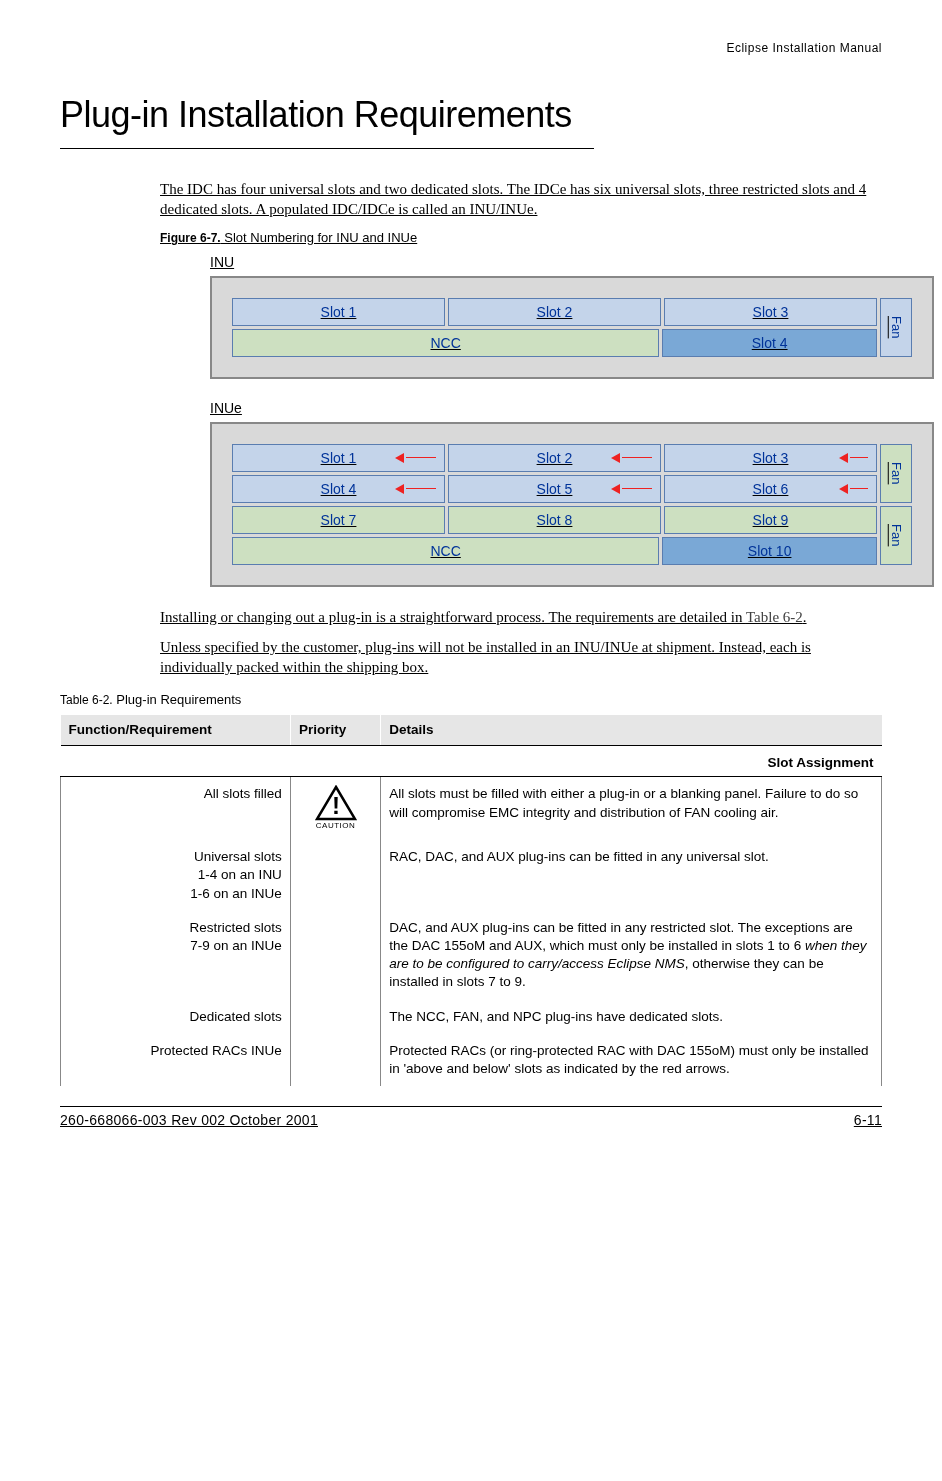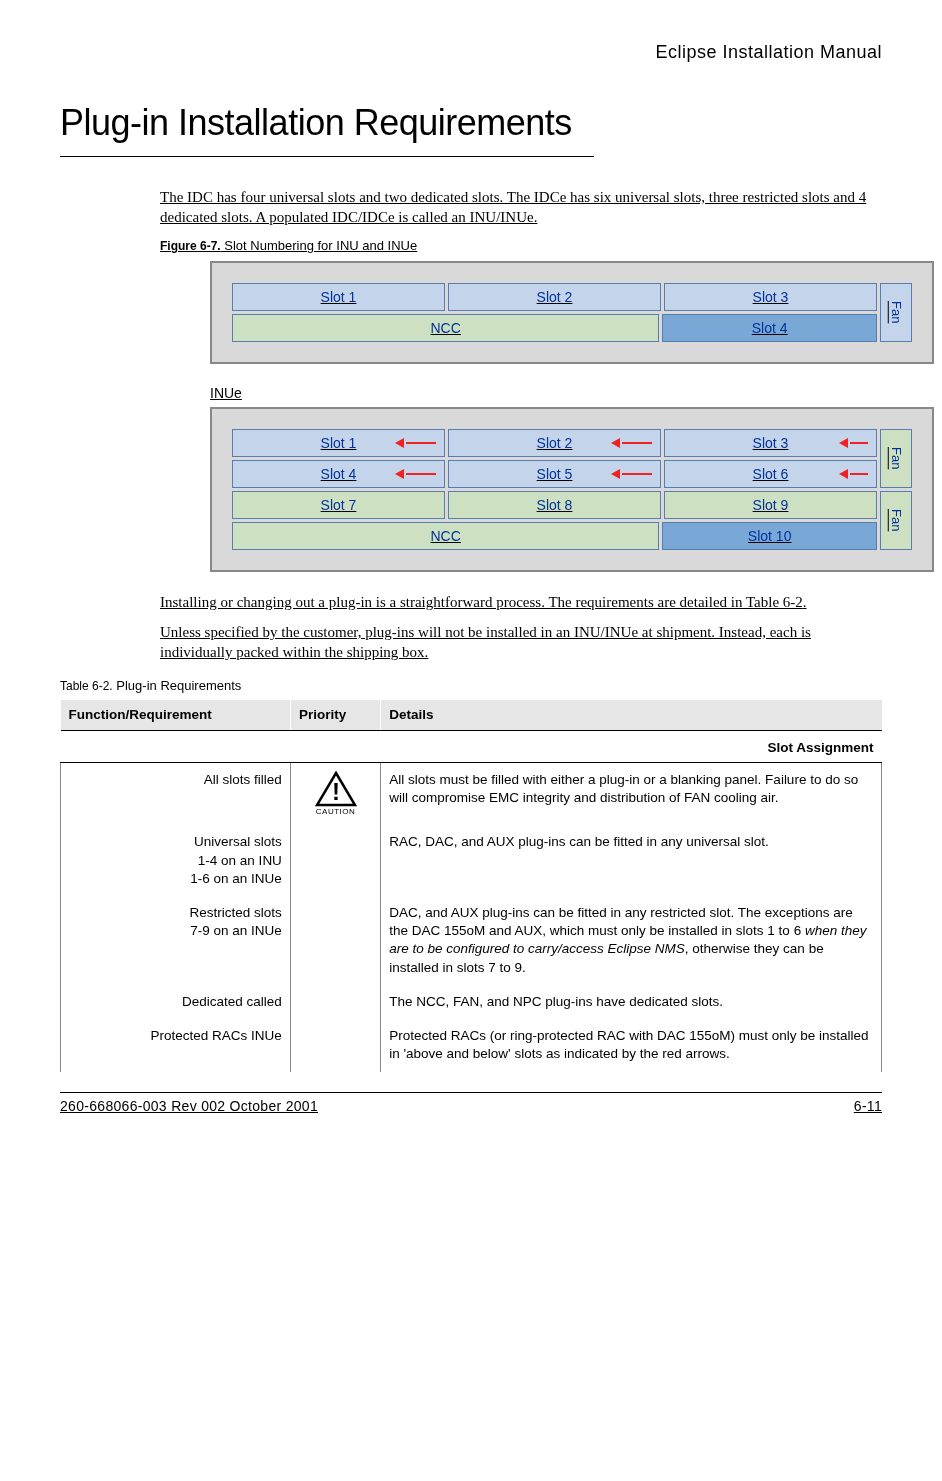--- a/index.html
+++ b/index.html
@@ -6,21 +6,21 @@
     font-family: Georgia, 'Times New Roman', serif;
     margin: 0;
     padding: 40px 60px 30px 60px;
     color: #000;
     font-size: 15px;
     line-height: 1.35;
   }
   .header-right {
     text-align: right;
     font-family: Verdana, Arial, sans-serif;
-    font-size: 18px;
+    font-size: 12px;
     margin-bottom: 35px;
     letter-spacing: 0.5px;
   }
   h1 {
     font-family: Verdana, Arial, sans-serif;
     font-weight: normal;
     font-size: 36px;
     margin: 0 0 8px 0;
     letter-spacing: -0.5px;
   }
@@ -41,21 +41,21 @@
     font-family: Verdana, Arial, sans-serif;
     font-size: 13px;
     margin: 6px 0 6px 0;
   }
   .fig-caption .bold { font-weight: bold; font-size: 12px;}
   .diagram-label {
     font-family: Arial, sans-serif;
     font-size: 14px;
     margin: 6px 0 4px 50px;
   }
-  .link-style { color: #000000; }
+  .link-style { color: #404040; }
   .table-caption {
     font-family: Verdana, Arial, sans-serif;
     font-size: 13px;
     margin: 14px 0 6px 0;
   }
   .table-caption .bold { font-weight: normal; font-size: 12px;}
   table.req-table {
     width: 100%;
     border-collapse: collapse;
     font-family: Verdana, Arial, sans-serif;
@@ -170,20 +170,21 @@
 <h1>Plug-in Installation Requirements</h1>
 <hr class="title-hr">
 
 <div class="body-indent">
   <p class="body-text">The IDC has four universal slots and two dedicated slots. The IDCe has six universal slots, three restricted slots and 4 dedicated slots. A populated IDC/IDCe is called an INU/INUe.</p>
 
   <div class="fig-caption">
     <span class="bold">Figure 6-7.</span><span> Slot Numbering for INU and INUe</span>
   </div>
 
+  <div class="diagram-label">INU</div>
   <div class="diagram-outer">
     <div class="chassis">
       <div class="slot-col">
         <div class="row-group">
           <div class="cell bg-blue">Slot 1</div>
           <div class="cell bg-blue">Slot 2</div>
           <div class="cell bg-blue">Slot 3</div>
         </div>
         <div class="row-group">
           <div class="cell bg-green" style="flex:2">NCC</div>
@@ -293,21 +294,21 @@
     </tr>
     <tr>
       <td class="multiline">Restricted slots
 7-9 on an INUe</td>
       <td></td>
       <td>
         <span>DAC, and AUX plug-ins can be fitted in any restricted slot. The exceptions are the DAC 155oM and AUX, which must only be installed in slots 1 to 6 </span><span class="italic">when they are to be configured to carry/access Eclipse NMS</span><span>, otherwise they can be installed in slots 7 to 9.</span>
       </td>
     </tr>
     <tr>
-      <td>Dedicated called</td>
+      <td>Dedicated slots</td>
       <td></td>
       <td>The NCC, FAN, and NPC plug-ins have dedicated slots.</td>
     </tr>
     <tr>
       <td>Protected RACs INUe</td>
       <td></td>
       <td>Protected RACs (or ring-protected RAC with DAC 155oM) must only be installed in 'above and below' slots as indicated by the red arrows.</td>
     </tr>
   </tbody>
 </table>

